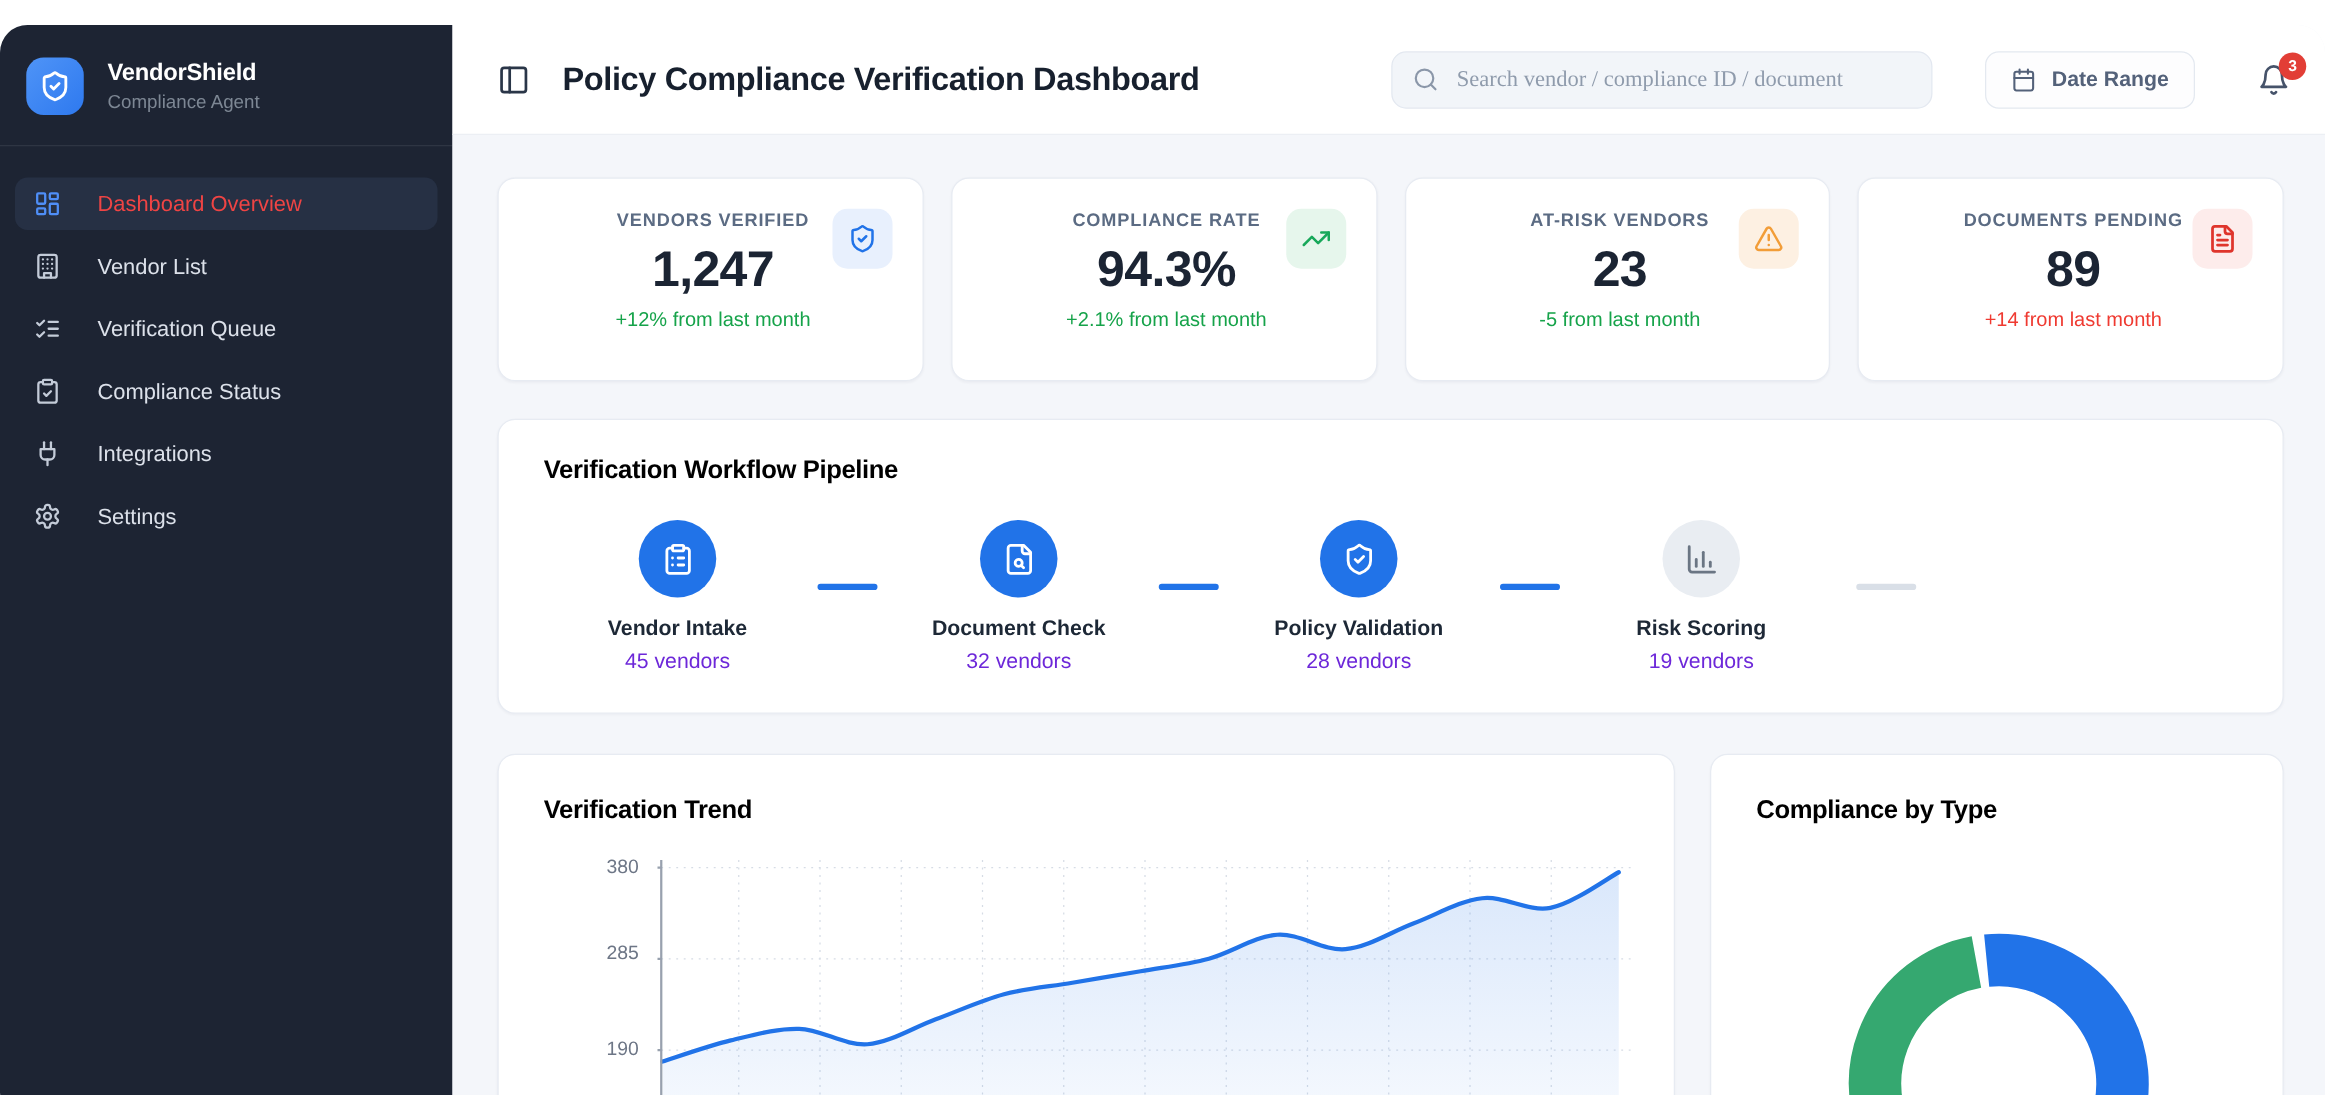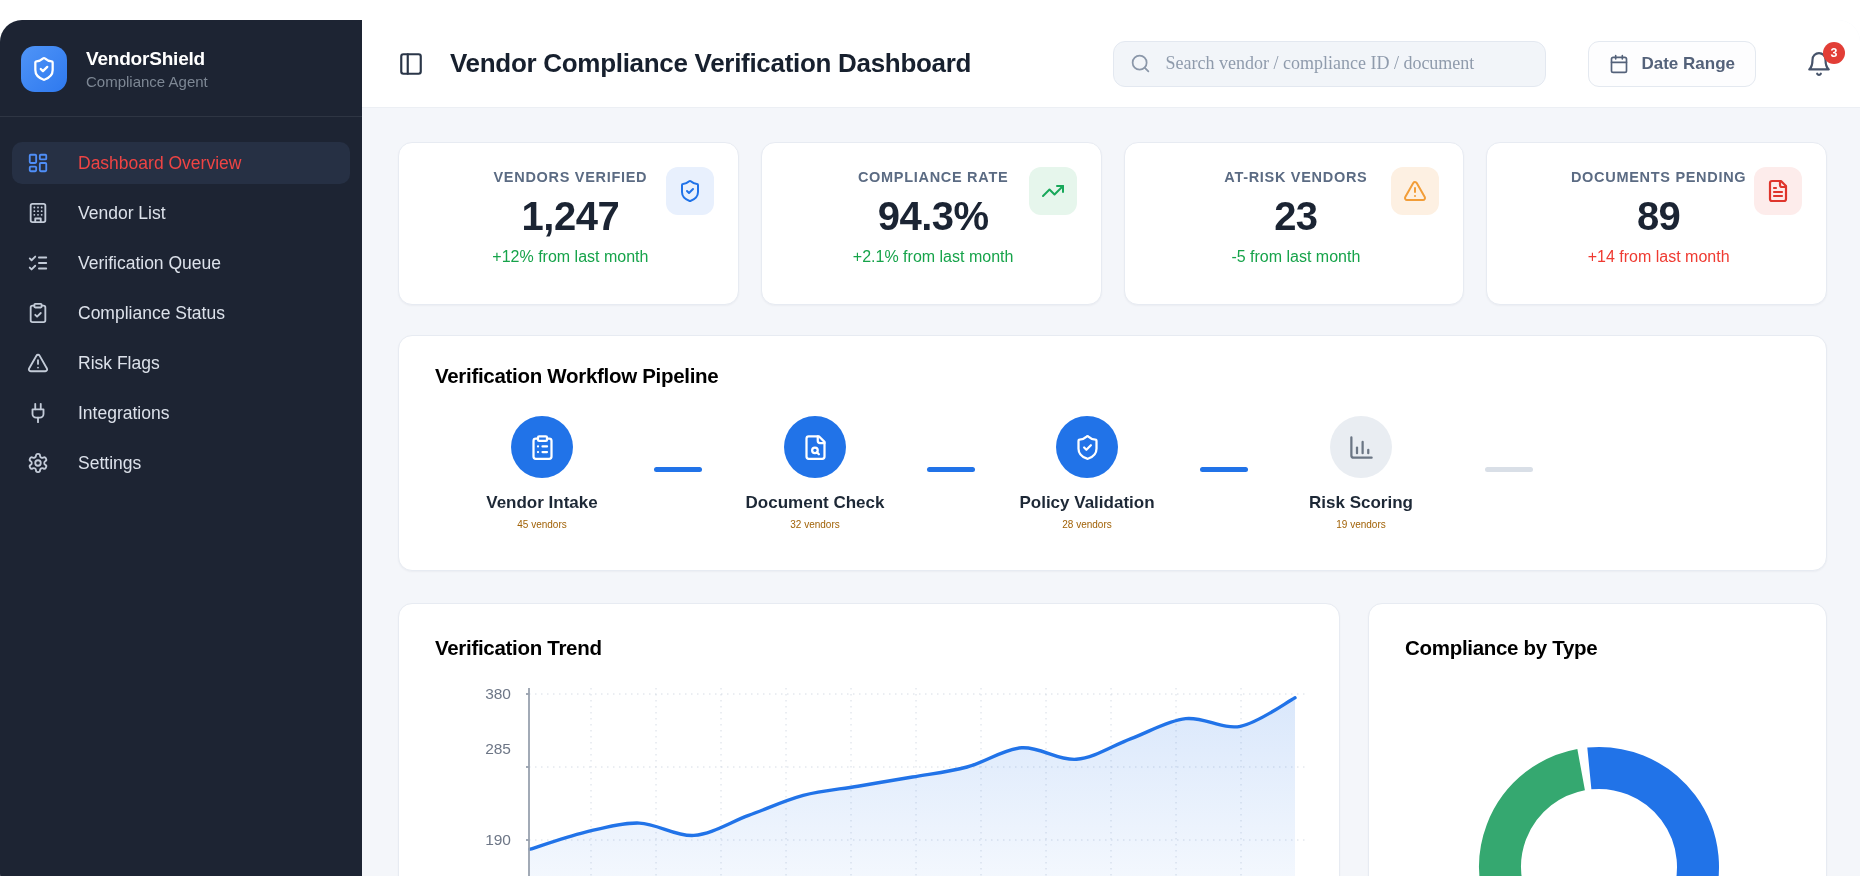--- a/index.html
+++ b/index.html
@@ -51,21 +51,21 @@
   
   .pipeline-card{margin-top:30px;height:236px;position:relative;}
   .section-title{font-size:20.5px;font-weight:700;color:#000000;letter-spacing:-.3px;}
   .pipeline-title{position:absolute;left:36px;top:28px;}
   .step{position:absolute;width:176px;top:80px;display:flex;flex-direction:column;align-items:center;cursor:pointer;}
   .step-circle{width:62px;height:62px;border-radius:50%;display:flex;align-items:center;justify-content:center;}
   .step-circle svg{width:27px;height:27px;}
   .step.on  .step-circle{background:#2173e8;color:#fff;}
   .step.off .step-circle{background:#e9edf2;color:#6b7684;}
   .step-label{margin-top:15px;font-size:17px;font-weight:600;color:#1d2836;white-space:nowrap;}
-  .step-count{margin-top:6px;font-size:10px;color:#a16207;}
+  .step-count{margin-top:6px;font-size:17px;color:#6d28d9;}
   .connector{position:absolute;top:131px;width:48px;height:5px;border-radius:3px;}
   .conn-blue{background:#2173e8;} .conn-gray{background:#d9dfe7;}
   
   .bottom{display:flex;gap:28px;margin-top:32px;}
   .trend-card{width:942px;height:330px;position:relative;flex-shrink:0;}
   .donut-card{flex:1;height:330px;position:relative;}
   .chart-title{position:absolute;left:36px;top:32px;}
   .y-lab{position:absolute;left:58px;width:54px;text-align:right;font-size:15.5px;color:#6d7686;height:20px;line-height:20px;}
   #trend-svg{position:absolute;left:127px;top:78px;}
   #donut-svg{position:absolute;left:80px;top:113px;}
@@ -129,29 +129,20 @@
               <rect x="8" y="2" width="8" height="4" rx="1"></rect>
               <path d="M16 4h2a2 2 0 0 1 2 2v14a2 2 0 0 1-2 2H6a2 2 0 0 1-2-2V6a2 2 0 0 1 2-2h2"></path>
               <path d="m9 14 2 2 4-4"></path>
             </svg>
           </span>
         <span>Compliance Status</span>
       </div>
       <div class="nav-item">
         <span class="nicon">
             <svg viewBox="0 0 24 24" fill="none" stroke="currentColor" stroke-width="2" stroke-linecap="round" stroke-linejoin="round">
-              <path d="M21.73 18 13.73 4a2 2 0 0 0-3.46 0L2.27 18a2 2 0 0 0 1.73 3h16a2 2 0 0 0 1.73-3Z"></path>
-              <path d="M12 9v4M12 17h.01"></path>
-            </svg>
-          </span>
-        <span>Risk Flags</span>
-      </div>
-      <div class="nav-item">
-        <span class="nicon">
-            <svg viewBox="0 0 24 24" fill="none" stroke="currentColor" stroke-width="2" stroke-linecap="round" stroke-linejoin="round">
               <path d="M12 22v-5"></path>
               <path d="M9 8V2"></path>
               <path d="M15 8V2"></path>
               <path d="M18 8v5a4 4 0 0 1-4 4h-4a4 4 0 0 1-4-4V8Z"></path>
             </svg>
           </span>
         <span>Integrations</span>
       </div>
       <div class="nav-item">
         <span class="nicon">
@@ -165,21 +156,21 @@
     </nav>
   </aside>
 
   <div class="content">
 
     <header class="header">
       <span class="toggle"><svg viewBox="0 0 24 24" fill="none" stroke="currentColor" stroke-width="2" stroke-linecap="round" stroke-linejoin="round">
             <rect x="3" y="3" width="18" height="18" rx="2"></rect>
             <path d="M9 3v18"></path>
           </svg></span>
-      <h1 class="page-title">Vendor Compliance Verification Dashboard</h1>
+      <h1 class="page-title">Policy Compliance Verification Dashboard</h1>
       <div class="search">
         <svg viewBox="0 0 24 24" fill="none" stroke="currentColor" stroke-width="2" stroke-linecap="round" stroke-linejoin="round">
             <circle cx="11" cy="11" r="8"></circle>
             <path d="m21 21-4.3-4.3"></path>
           </svg>
         <input type="text" placeholder="Search vendor / compliance ID / document" style="">
       </div>
       <button class="date-btn">
         <svg viewBox="0 0 24 24" fill="none" stroke="currentColor" stroke-width="2" stroke-linecap="round" stroke-linejoin="round">
             <path d="M8 2v4M16 2v4"></path>
@@ -302,21 +293,21 @@
           <div class="step-count">19 vendors</div>
         </div>
         <div class="connector conn-gray" style="left:1086px;"></div>
 
       </section>
 
       <section class="bottom">
         <div class="card trend-card">
           <div class="section-title chart-title">Verification Trend</div>
           <div class="y-lab" style="top:80px;">380</div>
-          <div class="y-lab" style="top:135px;">285</div>
+          <div class="y-lab" style="top:149px;">285</div>
           <div class="y-lab" style="top:226px;">190</div>
           <svg id="trend-svg" width="779" height="230" viewBox="0 0 779 230">
               <defs>
                 <linearGradient id="ag" x1="0" y1="0" x2="0" y2="1">
                   <stop offset="0" stop-color="rgba(33,115,232,.17)"></stop>
                   <stop offset="1" stop-color="rgba(33,115,232,.03)"></stop>
                 </linearGradient>
               </defs>
               <line class="grid" x1="3" y1="158.0" x2="779" y2="158.0"></line>
               <line class="axis" x1="-4" y1="158.0" x2="3" y2="158.0"></line>

